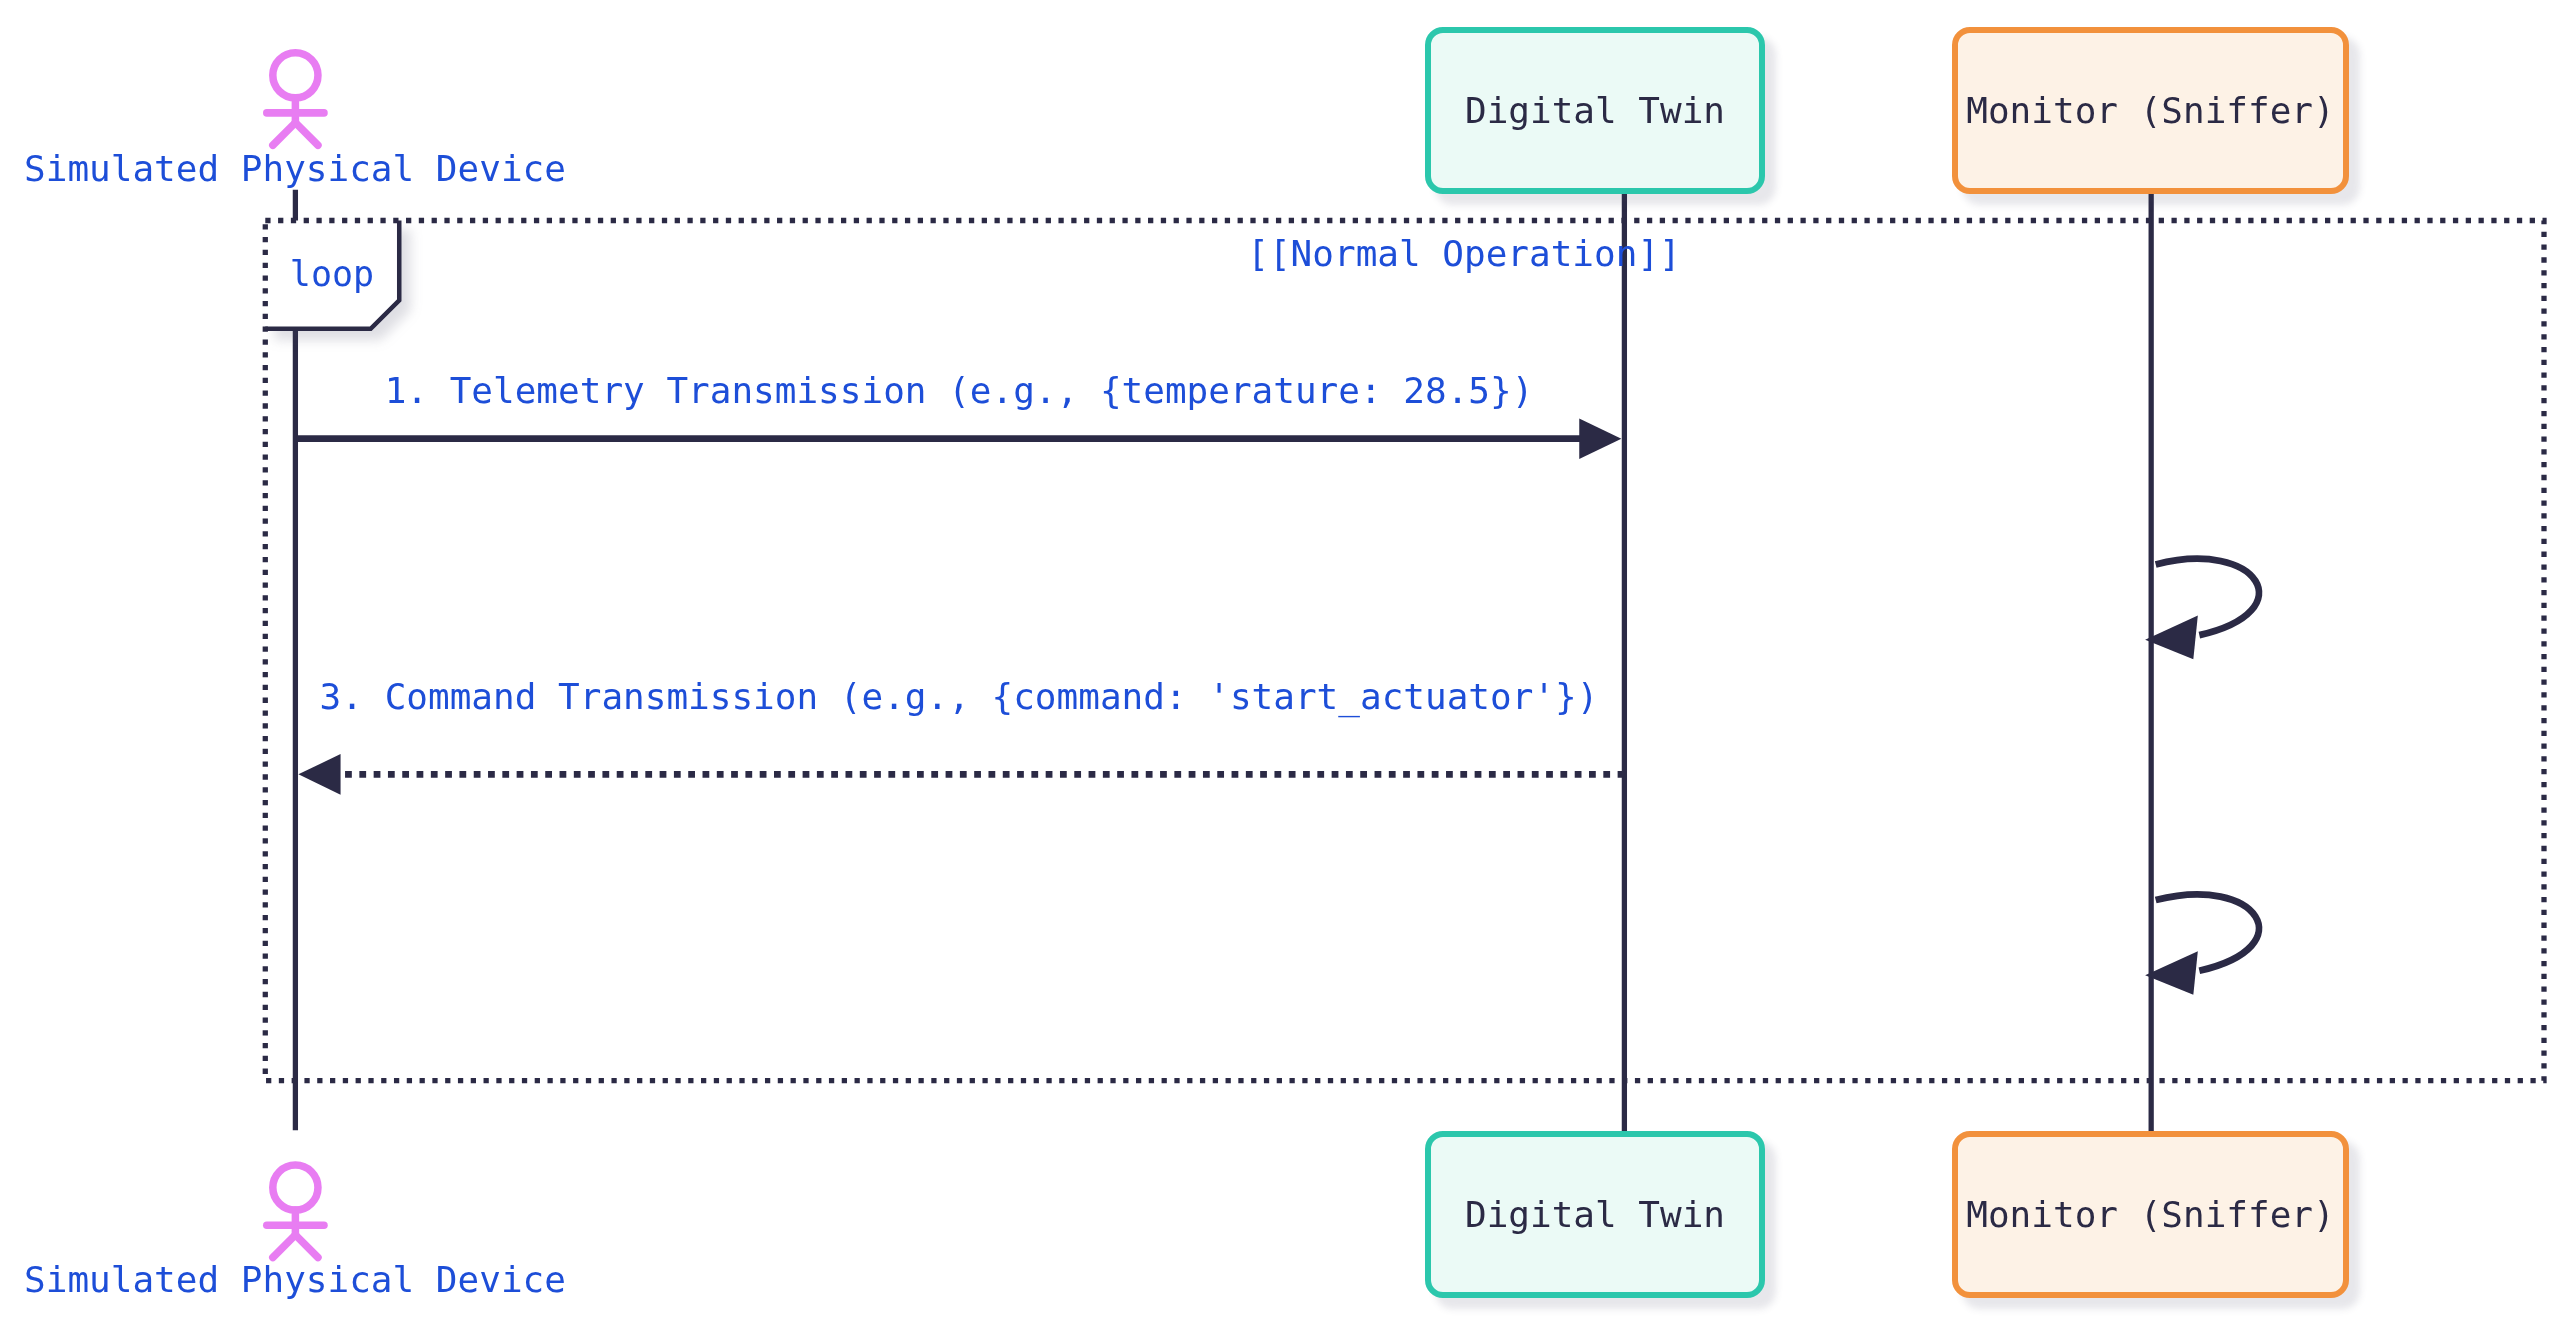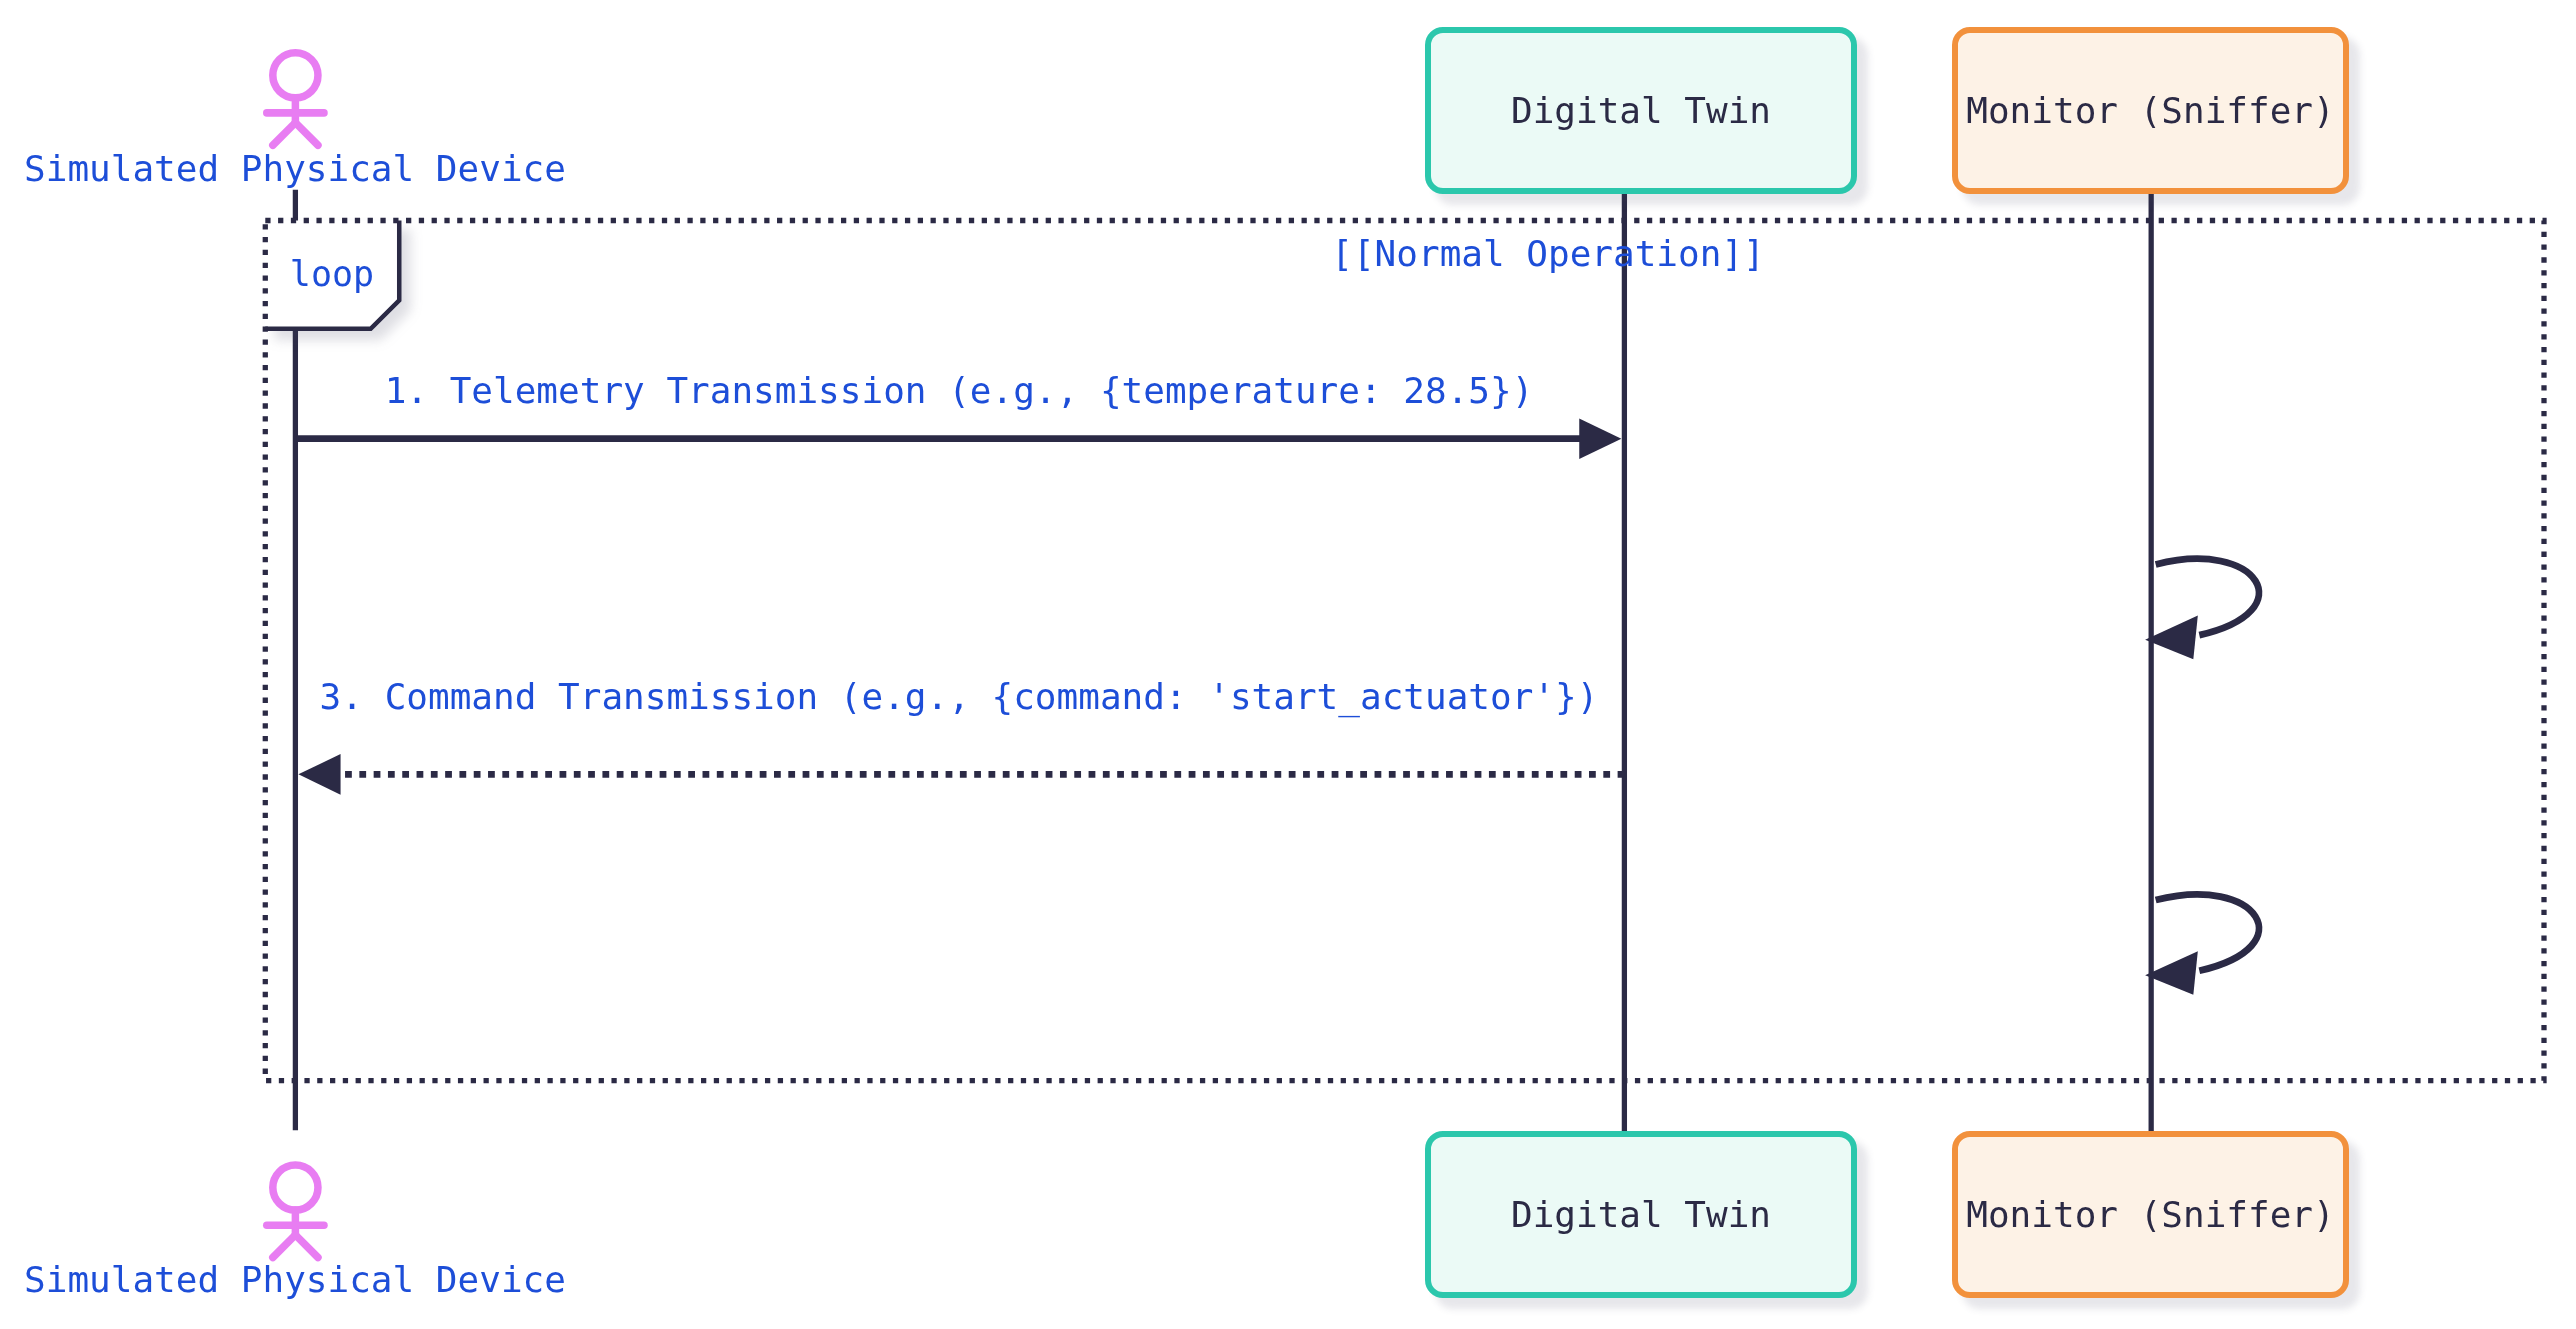--- a/index.html
+++ b/index.html
@@ -16,21 +16,21 @@
   .txt {
     position: absolute;
     white-space: nowrap;
     transform: translateX(-50%);
     font-size: 36px;
     line-height: 1.15;
     color: #1d4ed8;
   }
   .participant {
     position: absolute;
-    width: 432px;
+    width: 340px;
     height: 167px;
     border-radius: 18px;
     border: 6px solid;
     box-sizing: border-box;
     display: flex;
     align-items: center;
     justify-content: center;
     font-size: 36px;
     box-shadow: 10.5px 10.5px 7.5px rgba(70, 70, 100, 0.13);
   }
@@ -112,19 +112,19 @@
   </div>
 
   <div class="participant teal" style="left:1425px; top:1131px;">
     <span>Digital Twin</span>
   </div>
   <div class="participant orange" style="left:1952px; top:1131px; width:397px;">
     <span>Monitor (Sniffer)</span>
   </div>
 
   <div class="txt op-label" style="left:332px; top:254px;">loop</div>
-  <div class="txt" style="left:1548px; top:233px;">[[Normal Operation]]</div>
+  <div class="txt" style="left:1464px; top:233px;">[[Normal Operation]]</div>
 
   <div class="txt" style="left:959px; top:370px;text-align:center;">1. Telemetry Transmission (e.g., {temperature: 28.5})</div>
   <div class="txt" style="left:959px; top:676px;">3. Command Transmission (e.g., {command: 'start_actuator'})</div>
 
 </div>
 
 
 </body></html>

